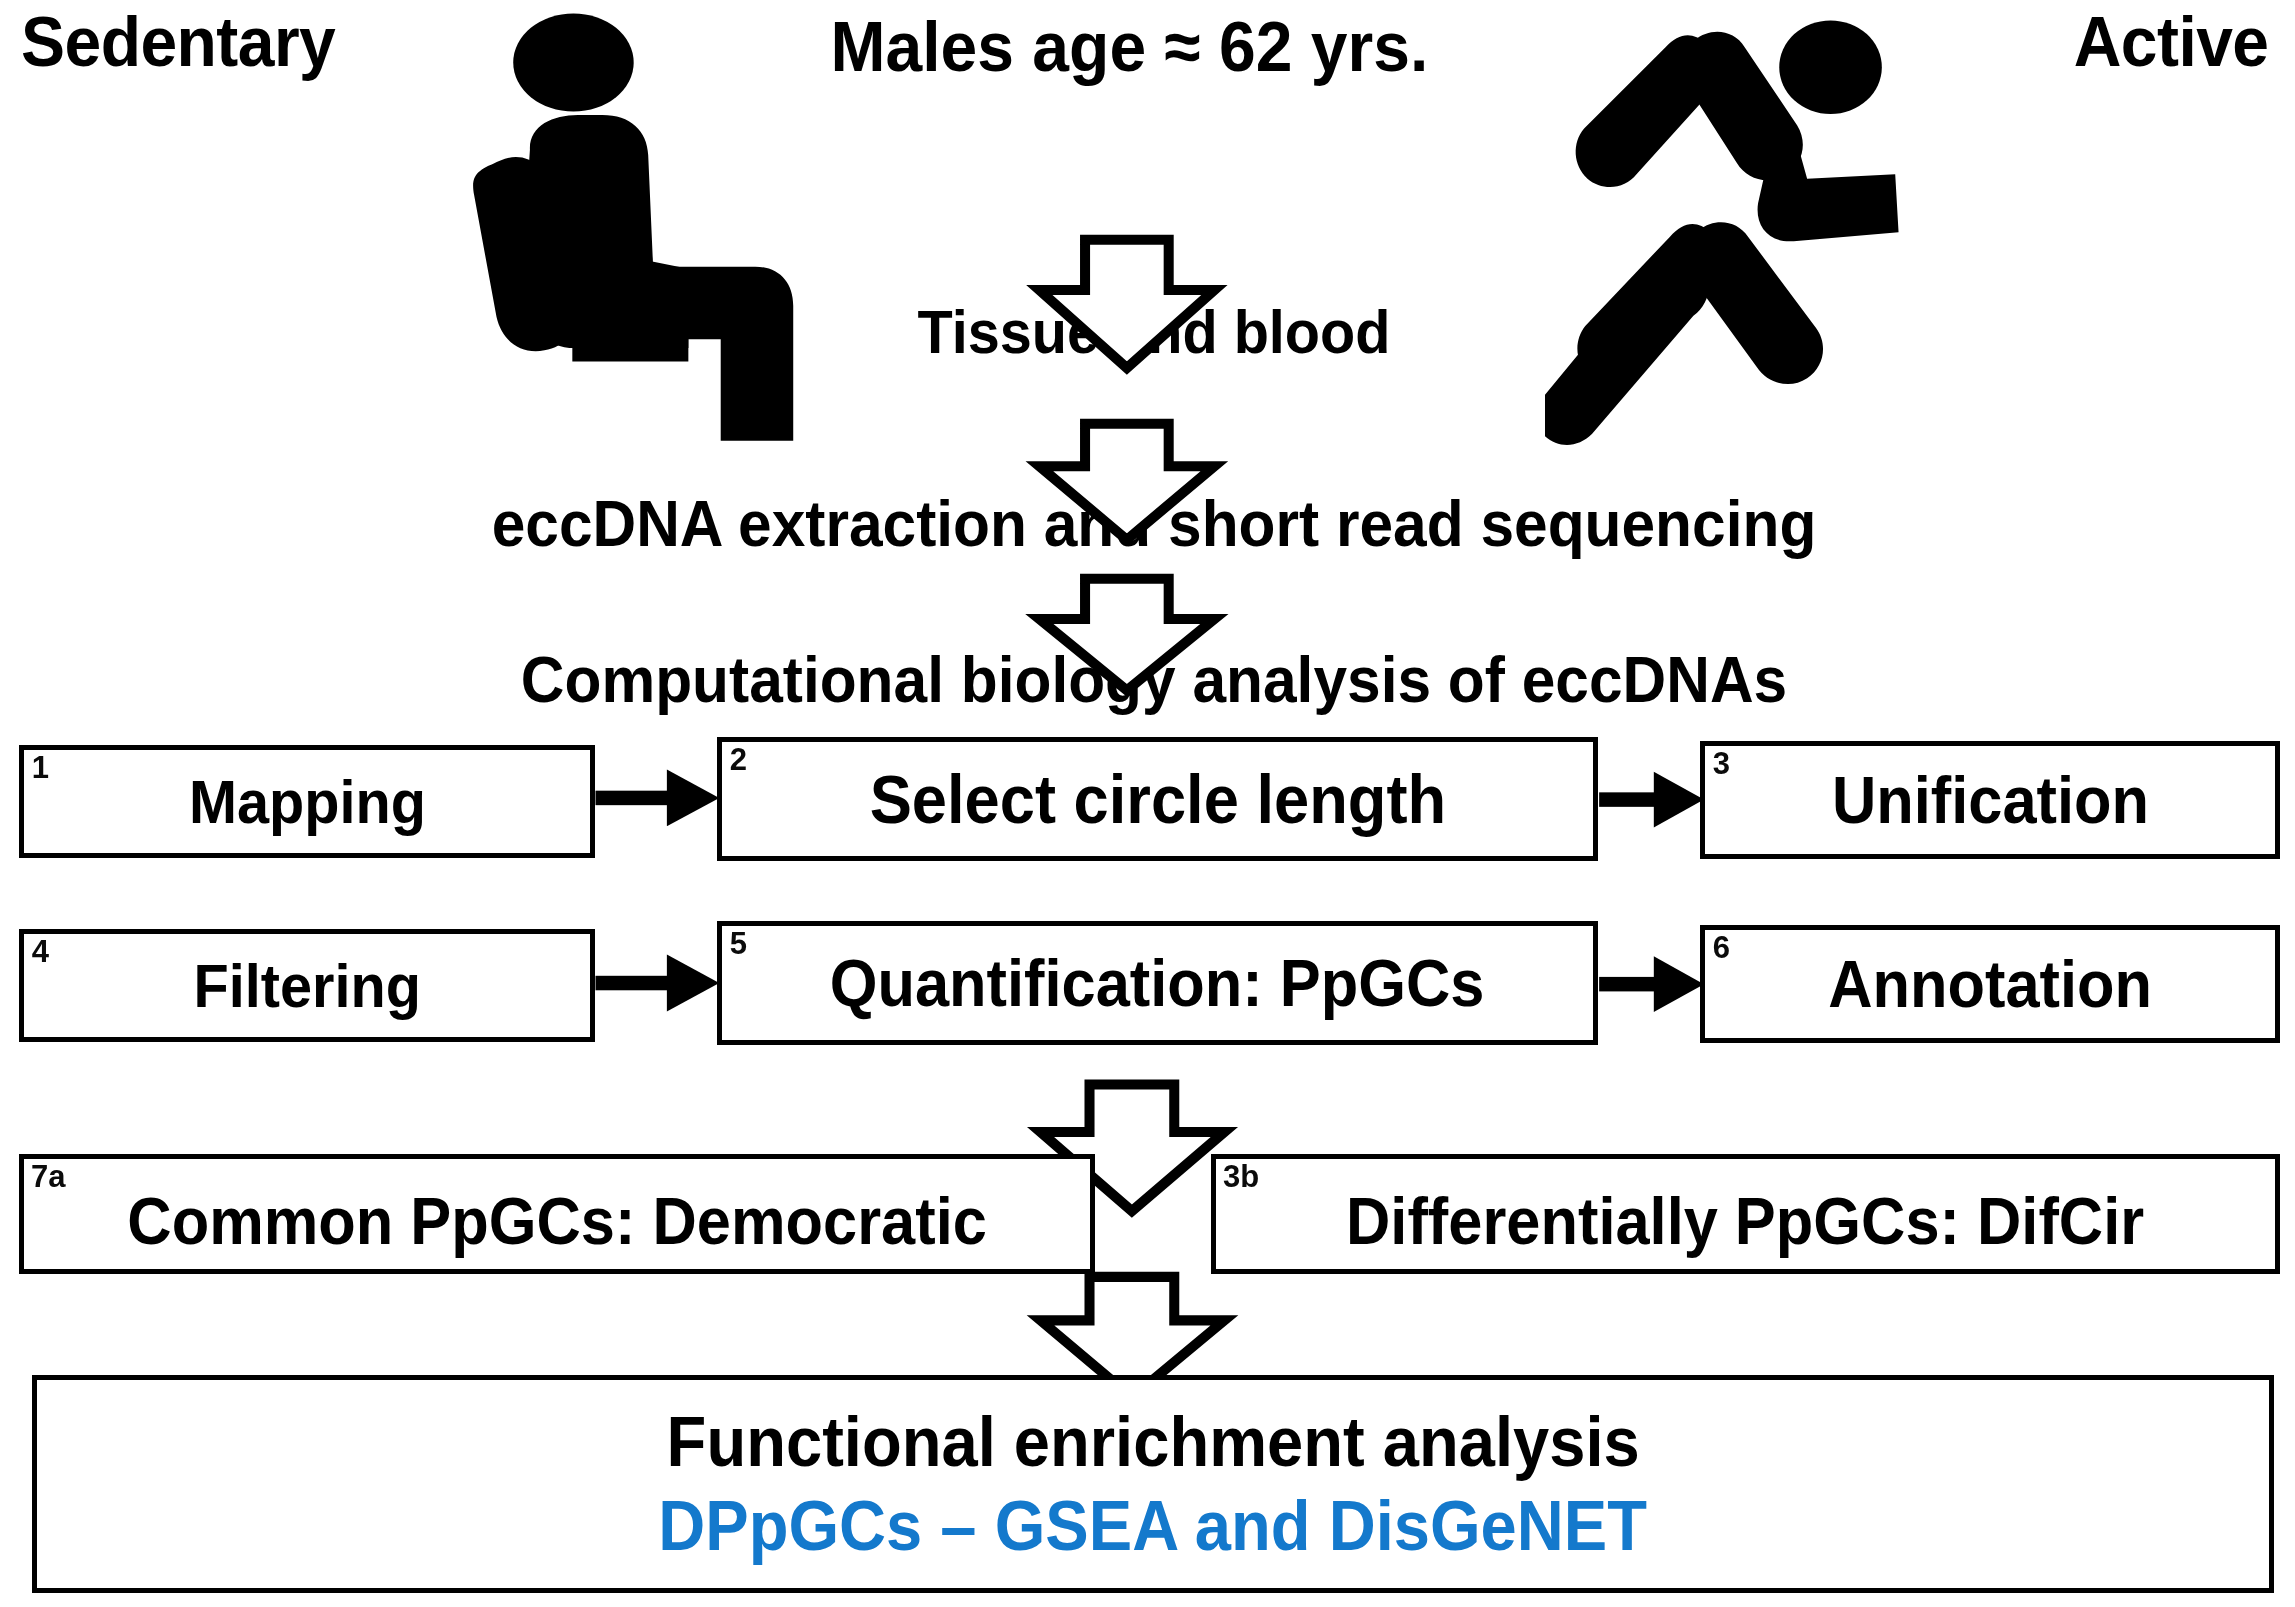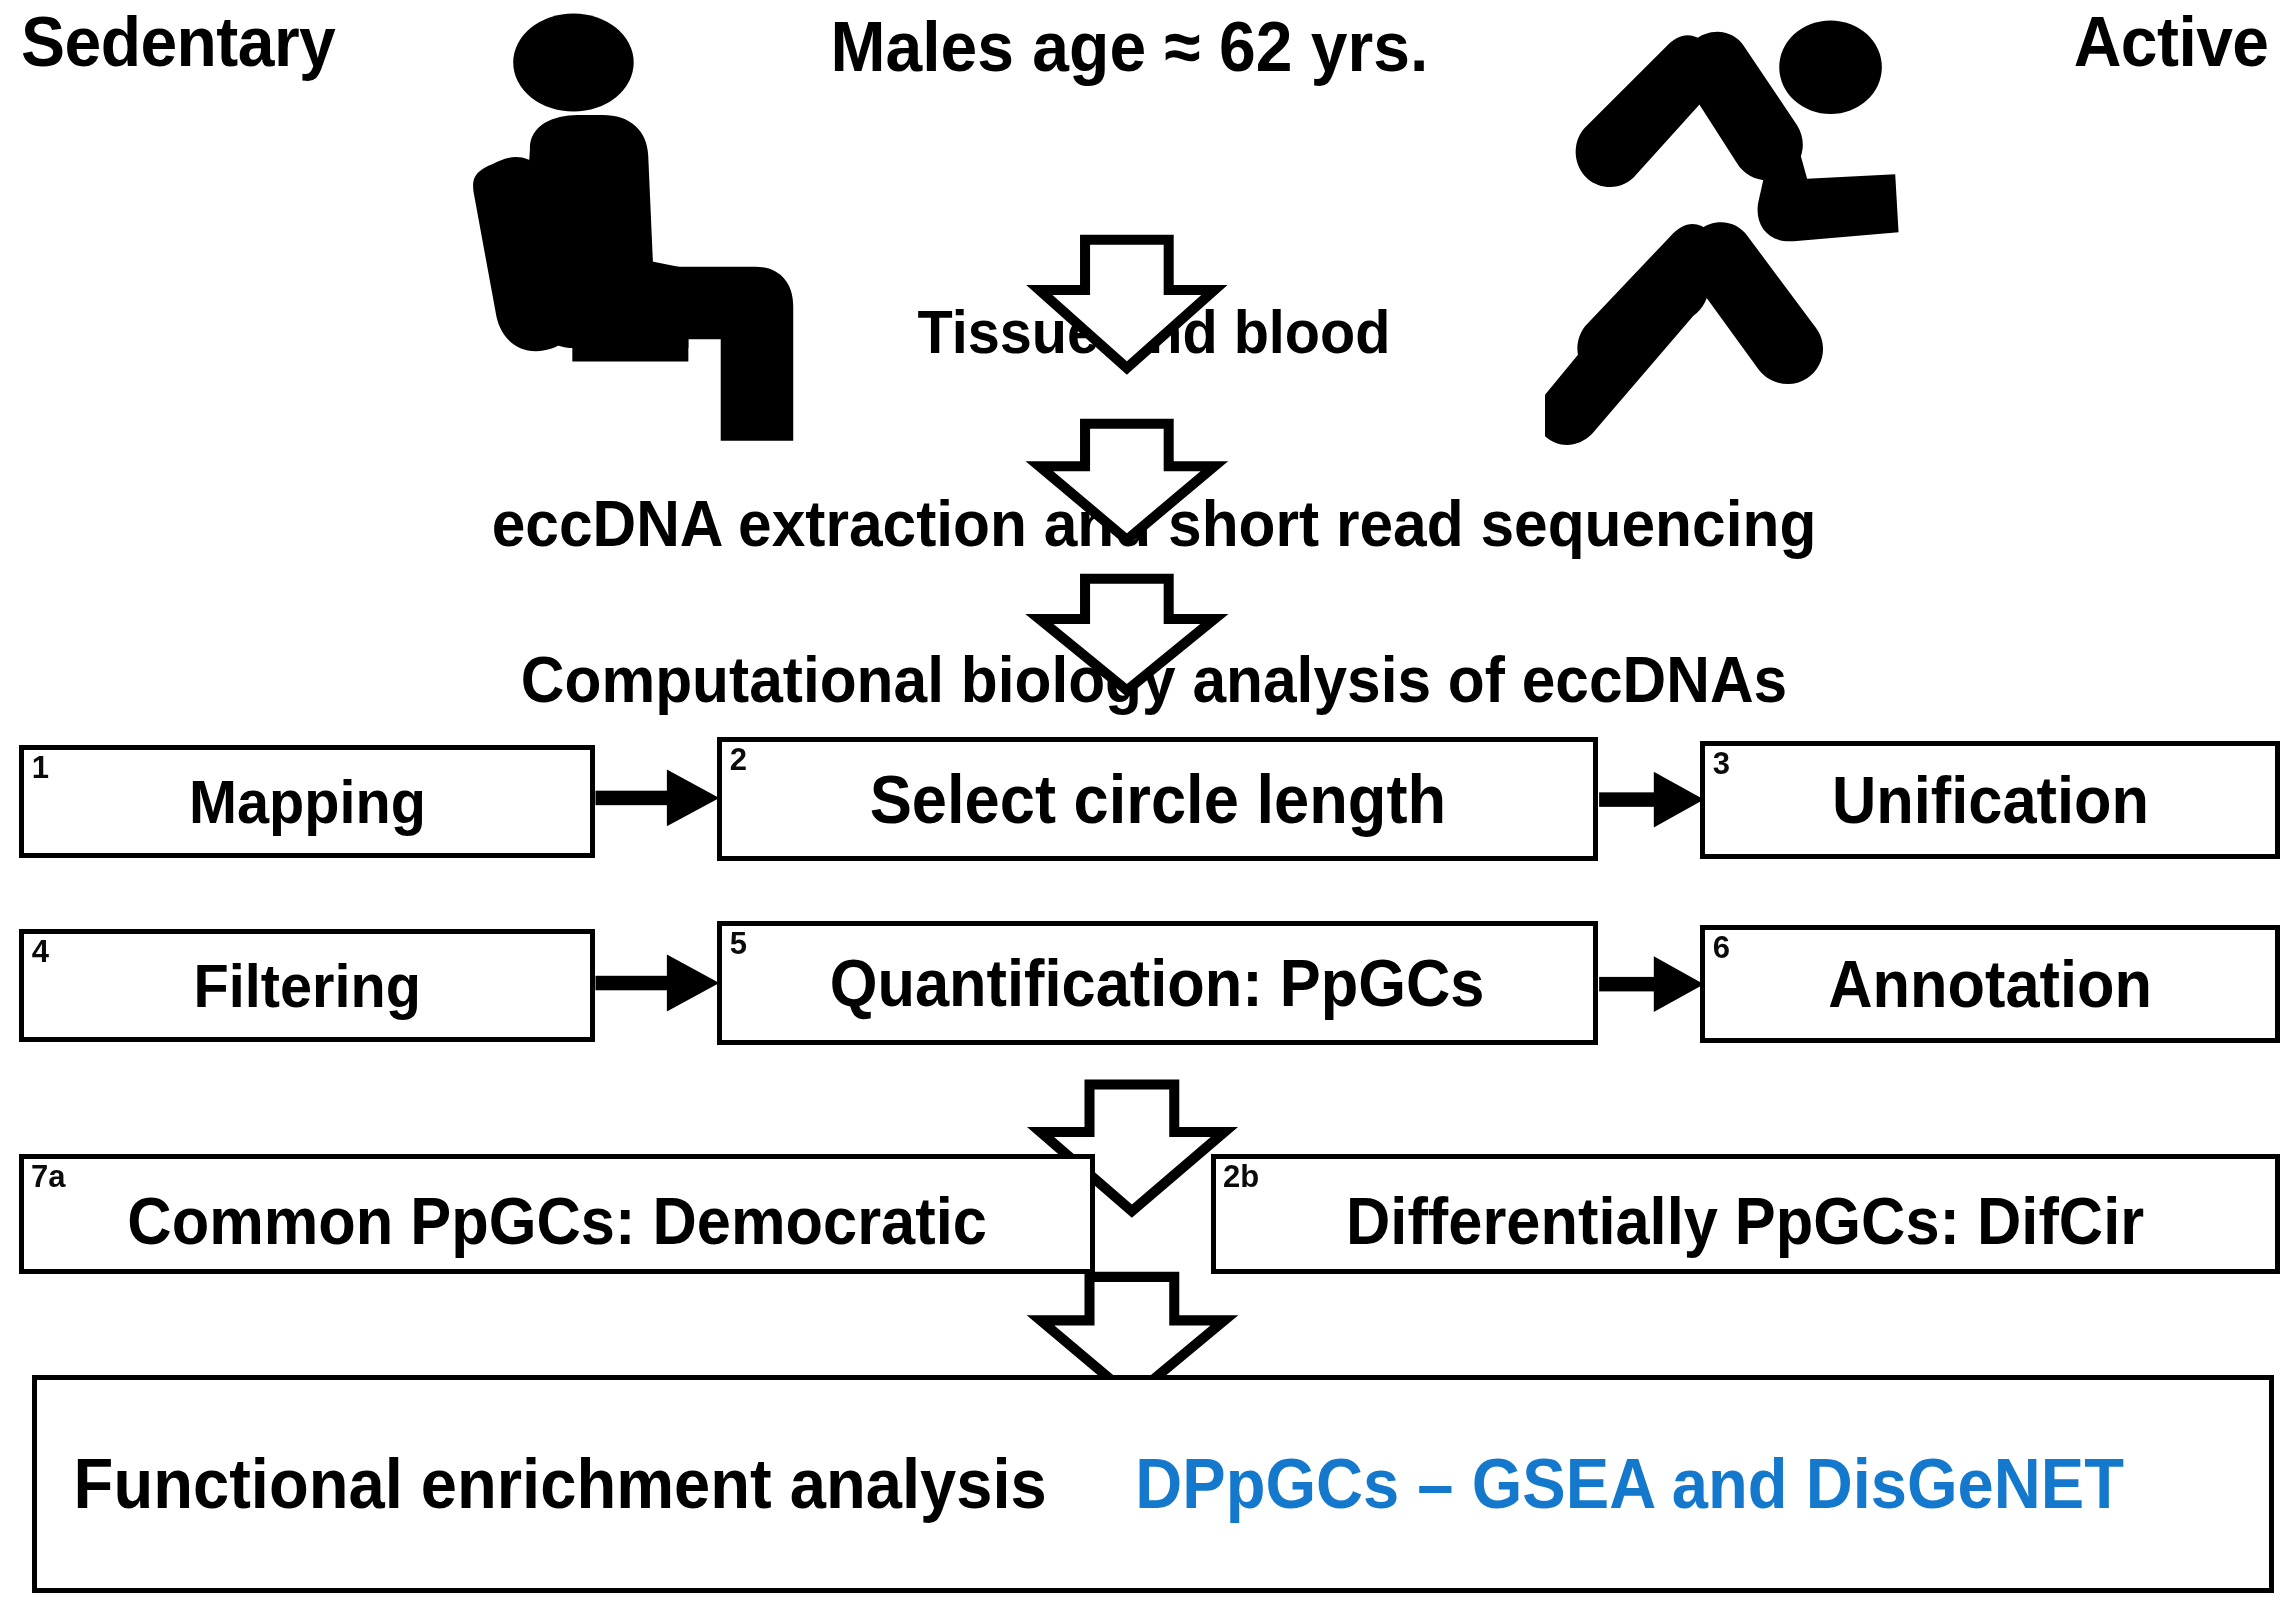--- a/index.html
+++ b/index.html
@@ -81,22 +81,23 @@
     font-weight: bold;
     font-size: 31px;
     line-height: 1;
     color: #0b0b0b;
   }
   .box-num.wide { left: 7px; }
 
   
   .final-inner {
     display: flex;
+    flex-direction: column;
     align-items: center;
-    justify-content: flex-start;
+    justify-content: center;
     gap: 14.5px;
     width: 100%;
   }
   .final-line-blue { font-weight: bold; line-height: 1; white-space: nowrap;
     transform: scaleX(0.93); transform-origin: center center; }
   .final-line-black { font-weight: bold; line-height: 1; white-space: nowrap;
     transform: scaleX(0.93); transform-origin: center center; }
 
   
   .svg-layer {
@@ -205,21 +206,21 @@
     <span class="box-num">6</span>
     <span class="box-label" style="font-size:66px;">Annotation</span>
   </div>
 
   <div class="box" style="left:19px; top:1154px; width:1076px; height:120px; z-index:6;">
     <span class="box-num wide">7a</span>
     <span class="box-label" style="font-size:66px; margin-top:14.5px;">Common PpGCs: Democratic</span>
   </div>
 
   <div class="box" style="left:1211px; top:1154px; width:1069px; height:120px; z-index:6;">
-    <span class="box-num wide">2b</span>
+    <span class="box-num wide">3b</span>
     <span class="box-label" style="font-size:66px; margin-top:14.5px;">Differentially PpGCs: DifCir</span>
   </div>
 
   <div class="box" style="left:32px; top:1375px; width:2242px; height:218px;">
     <div class="final-inner">
       <span class="final-line-black" style="font-size:70px;">Functional enrichment analysis</span>
       <span class="final-line-blue" style="font-size:70px; color:#1479CC;">DPpGCs – GSEA and DisGeNET</span>
     </div>
   </div>
 

